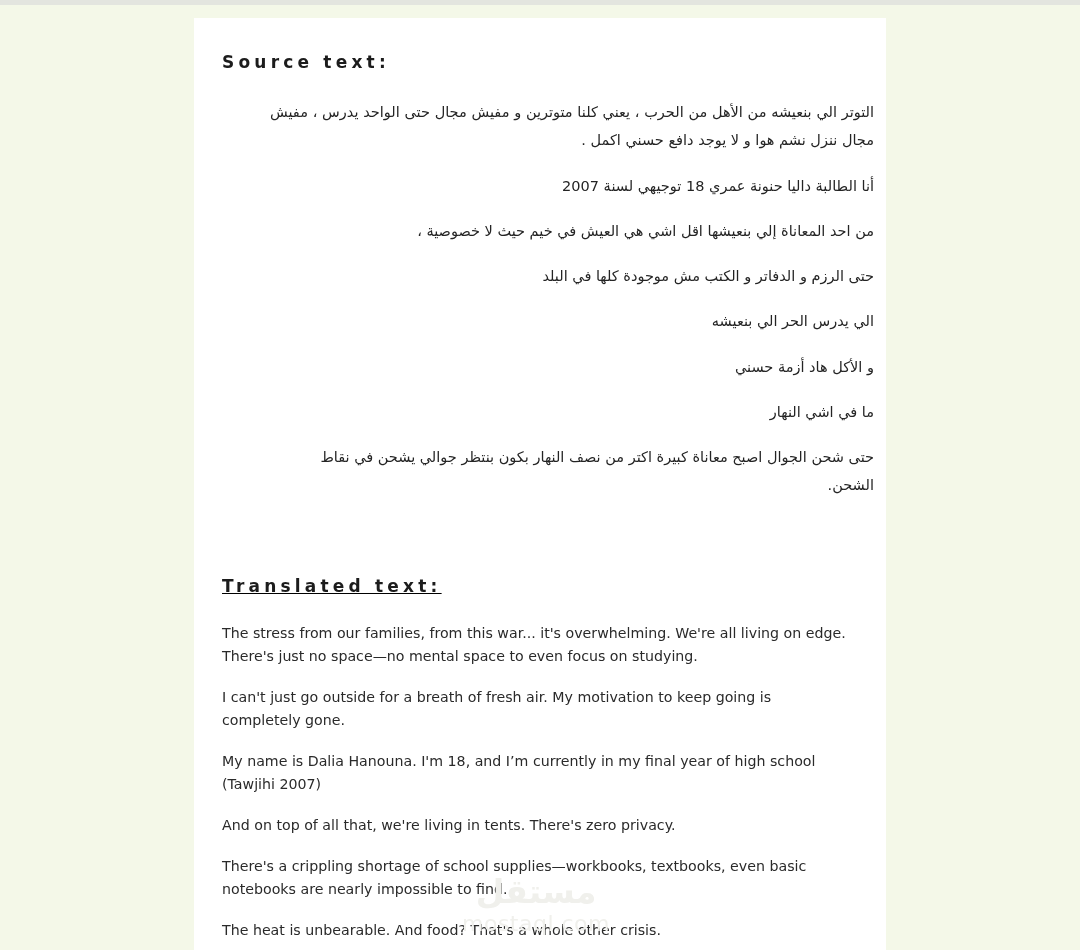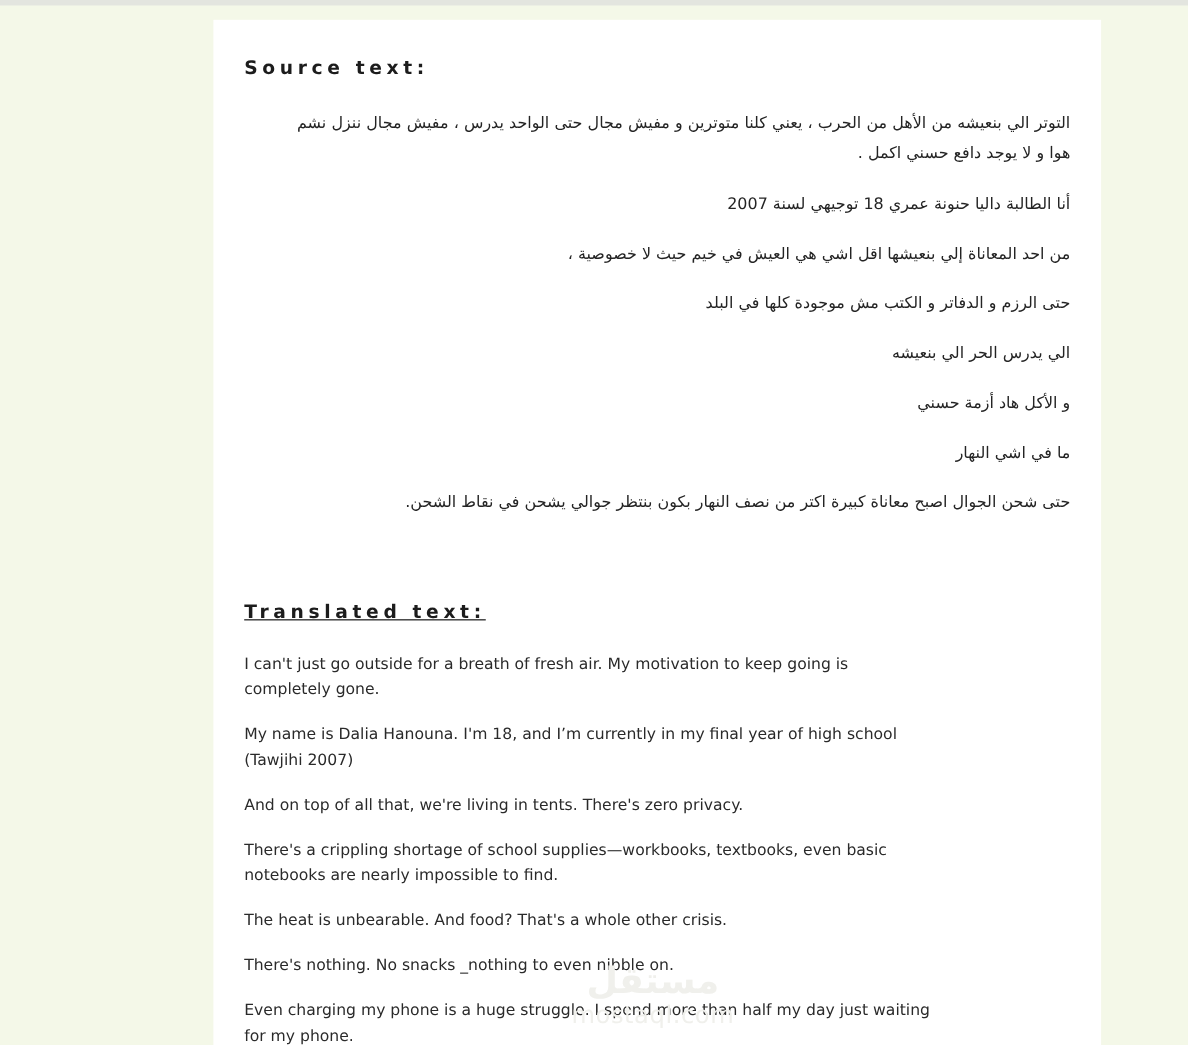--- a/index.html
+++ b/index.html
@@ -24,25 +24,25 @@
     width: 1080px;
     height: 5px;
     background: #e3e5df;
   }
 
   
   #document-card {
     position: absolute;
     top: 18px;
     left: 194px;
-    width: 807px;
+    width: 692px;
     height: 932px;
     background: #ffffff;
     box-sizing: border-box;
-    padding: 34px 28px 0 28px;
+    padding: 34px 12px 0 28px;
     overflow: hidden;
   }
 
   .section-heading {
     font-family: "DejaVu Sans", "Liberation Sans", sans-serif;
     font-size: 17px;
     font-weight: bold;
     color: #1c1c1c;
     letter-spacing: 4.2px;
     margin: 0 0 26px 0;
@@ -135,20 +135,21 @@
     <p class="ar-line">و الأكل هاد أزمة حسني</p>
     <p class="ar-line">ما في اشي النهار</p>
     <p class="ar-line">حتى شحن الجوال اصبح معاناة كبيرة اكتر من نصف النهار بكون بنتظر جوالي يشحن في نقاط الشحن.</p>
   </div>
 
   <div id="translated-heading-wrap">
     <h2 class="section-heading">Translated text:</h2>
   </div>
 
   <div id="translated-body">
+    <p class="en-para">The stress from our families, from this war... it's overwhelming. We're all living on edge. There's just no space—no mental space to even focus on studying.</p>
     <p class="en-para">I can't just go outside for a breath of fresh air. My motivation to keep going is completely gone.</p>
     <p class="en-para">My name is Dalia Hanouna. I'm 18, and I’m currently in my final year of high school (Tawjihi 2007)</p>
     <p class="en-para">And on top of all that, we're living in tents. There's zero privacy.</p>
     <p class="en-para">There's a crippling shortage of school supplies—workbooks, textbooks, even basic notebooks are nearly impossible to find.</p>
     <p class="en-para">The heat is unbearable. And food? That's a whole other crisis.</p>
     <p class="en-para">There's nothing. No snacks _nothing to even nibble on.</p>
     <p class="en-para">Even charging my phone is a huge struggle. I spend more than half my day just waiting for my phone.</p>
   </div>
 
   <div id="watermark">

